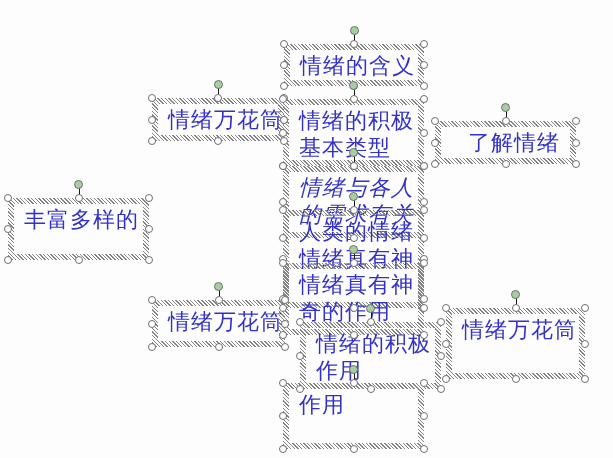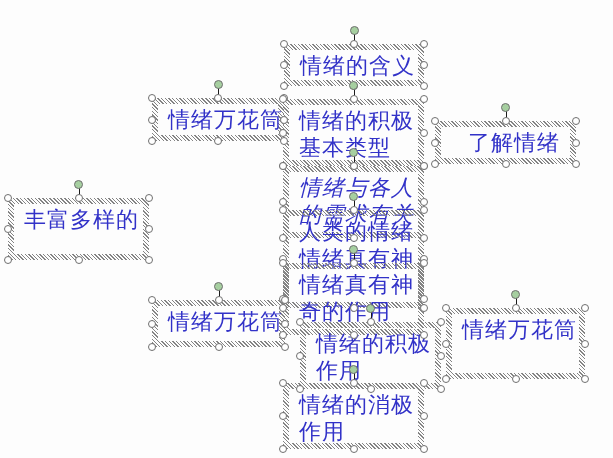--- a/index.html
+++ b/index.html
@@ -217,21 +217,20 @@
       <div class="handle h-w"></div>
       <div class="handle h-e"></div>
       <div class="handle h-sw"></div>
       <div class="handle h-s"></div>
       <div class="handle h-se"></div>
       <div class="stem"></div>
       <div class="rot"></div>
     </div>
 
   <div class="tbox" style="left:283px;top:383px;width:141px;height:66px;">
-    <div class="tline">情绪的消极</div>
     <div class="tline">作用</div>
   <div class="handle h-nw"></div>
       <div class="handle h-n"></div>
       <div class="handle h-ne"></div>
       <div class="handle h-w"></div>
       <div class="handle h-e"></div>
       <div class="handle h-sw"></div>
       <div class="handle h-s"></div>
       <div class="handle h-se"></div>
       <div class="stem"></div>

